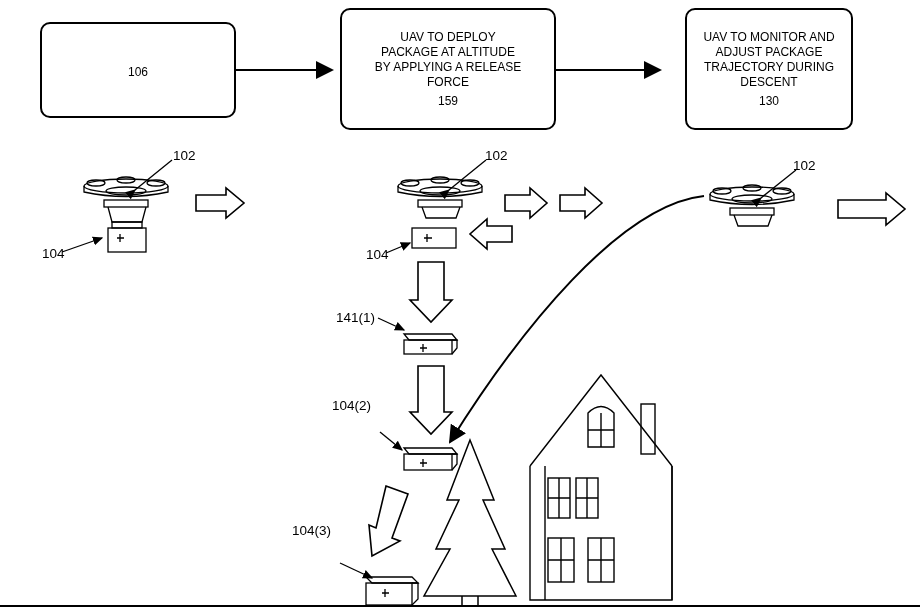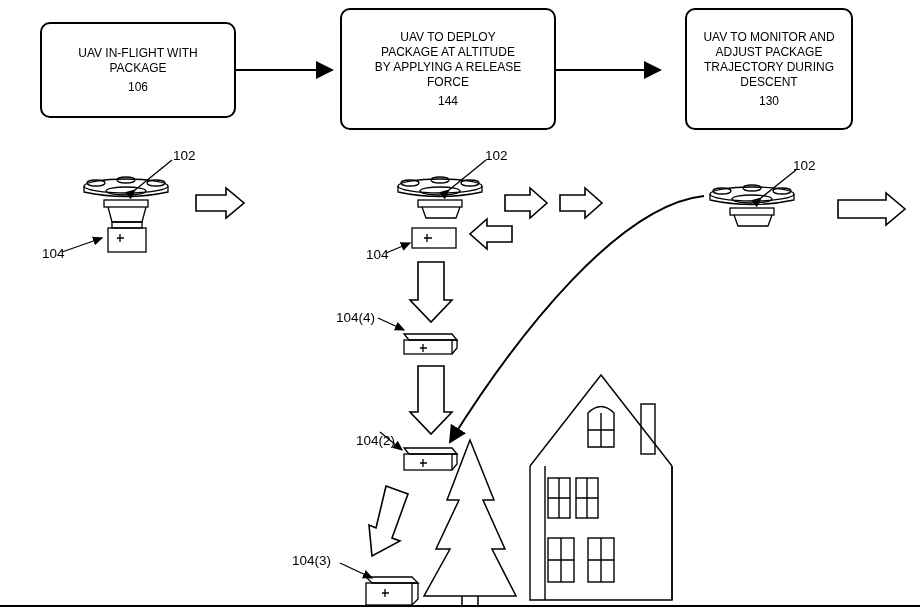--- a/index.html
+++ b/index.html
@@ -55,48 +55,46 @@
     height: 613px;
     pointer-events: none;
   }
 </style>
 </head>
 <body>
 
 <div id="canvas">
 
   <div class="box" style="left:40px; top:22px; width:196px; height:96px;">
-    <span class="box-text">UAV IN-FLIGHT WITH
-PACKAGE</span>
     <span class="box-ref">106</span>
   </div>
 
   <div class="box" style="left:340px; top:8px; width:216px; height:122px;">
     <span class="box-text">UAV TO DEPLOY
 PACKAGE AT ALTITUDE
 BY APPLYING A RELEASE
 FORCE</span>
-    <span class="box-ref">144</span>
+    <span class="box-ref">159</span>
   </div>
 
   <div class="box" style="left:668px; top:8px; width:168px; height:122px;margin-left:17px;">
     <span class="box-text">UAV TO MONITOR AND
 ADJUST PACKAGE
 TRAJECTORY DURING
 DESCENT</span>
     <span class="box-ref">130</span>
   </div>
 
   <div class="ref-label" style="left:173px; top:148px;">102</div>
   <div class="ref-label" style="left:42px; top:246px;">104</div>
   <div class="ref-label" style="left:485px; top:148px;">102</div>
   <div class="ref-label" style="left:366px; top:247px;">104</div>
-  <div class="ref-label" style="left:336px; top:310px;">104(4)</div>
-  <div class="ref-label" style="left:332px; top:433px;margin-left:24px;">104(2)</div>
-  <div class="ref-label" style="left:292px; top:553px;text-align:right;">104(3)</div>
+  <div class="ref-label" style="left:336px; top:310px;">141(1)</div>
+  <div class="ref-label" style="left:332px; top:398px;">104(2)</div>
+  <div class="ref-label" style="left:292px; top:523px;text-align:right;">104(3)</div>
   <div class="ref-label" style="left:793px; top:158px;">102</div>
 
   <svg class="overlay" viewBox="0 0 920 613">
     <defs>
       <marker id="arrowS" markerWidth="9" markerHeight="9" refX="8" refY="4.5" orient="auto">
         <path d="M0,0 L9,4.5 L0,9 z" fill="#000"></path>
       </marker>
       <marker id="arrowTiny" markerWidth="8" markerHeight="8" refX="7" refY="4" orient="auto">
         <path d="M0,0.5 L8,4 L0,7.5 z" fill="#000"></path>
       </marker>

